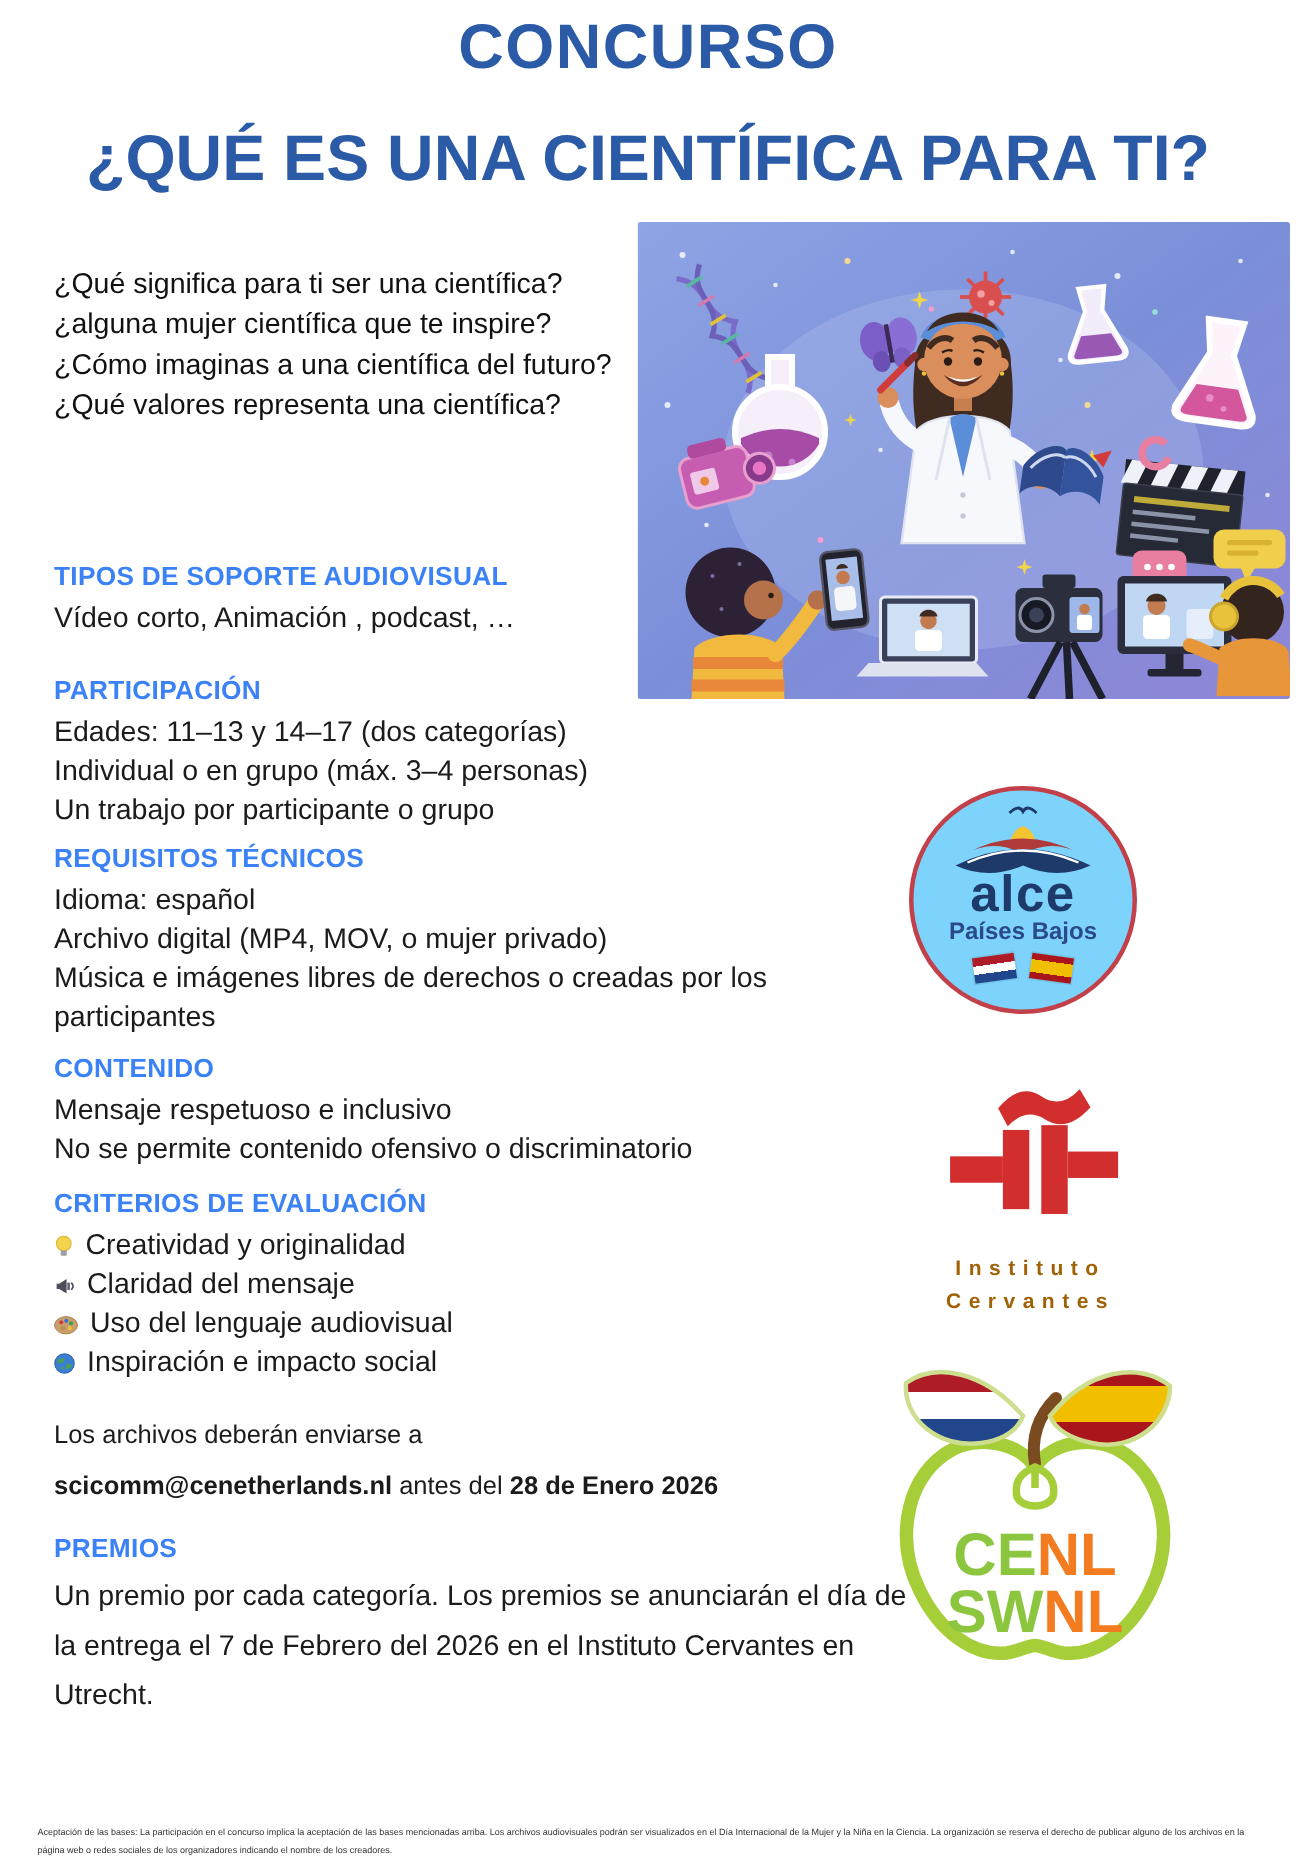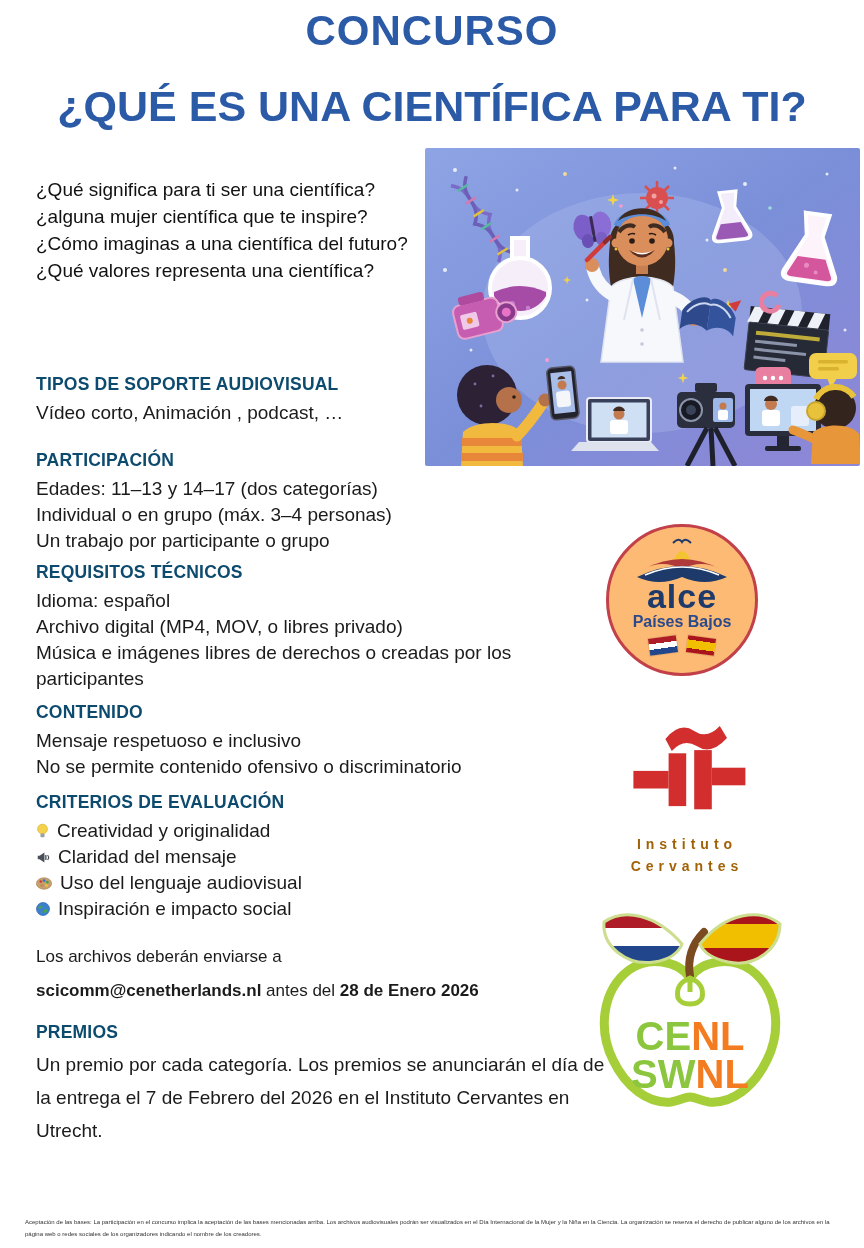--- a/index.html
+++ b/index.html
@@ -7,42 +7,42 @@
     position:relative;width:864px;height:1248px;margin:0 auto;background:#ffffff;
     font-family:"Liberation Sans",sans-serif;color:#1b1b1b;overflow:hidden;
   }
   
   .title-wrap{position:absolute;top:8px;left:0;width:864px;text-align:center;}
   .title-line1{font-size:42px;font-weight:bold;color:#2B5AA7;letter-spacing:1px;line-height:1.1;}
   .title-line2{font-size:43px;font-weight:bold;color:#2B5AA7;letter-spacing:0px;line-height:1.15;margin-top:28px;}
   
   .abs{position:absolute;}
   .questions{left:36px;top:176px;width:400px;font-size:19px;font-weight:normal;line-height:27px;color:#111;}
-  .sec-title{font-size:17.5px;font-weight:bold;color:#0c4a6e;letter-spacing:.2px;margin:0 0 5px 0;}
+  .sec-title{font-size:17.5px;font-weight:bold;color:#3b82f6;letter-spacing:.2px;margin:0 0 5px 0;}
   .sec-body{font-size:19px;line-height:26px;color:#1b1b1b;}
   .sec{left:36px;width:580px;}
   .sec-soporte{top:374px;}
   .sec-participacion{top:450px;}
   .sec-requisitos{top:562px;}
   .sec-requisitos .wrapline{max-width:540px;}
   .sec-contenido{top:702px;}
   .sec-criterios{top:792px;}
   .crit-item{display:flex;align-items:center;gap:8px;height:26px;}
   .crit-item svg{flex:0 0 auto;}
   .submission{left:36px;top:940px;width:580px;font-size:17px;line-height:34px;}
   .submission b{font-weight:bold;}
   .sec-premios{top:1022px;}
   .sec-premios .sec-body{max-width:578px;line-height:33px;}
   
   .legal{left:25px;top:1216px;width:815px;font-size:6px;line-height:12px;color:#333;}
   
   .illus{left:425px;top:148px;width:435px;height:318px;border-radius:2px;overflow:hidden;}
   
   .alce{left:606px;top:524px;width:152px;height:152px;border-radius:50%;
-        border:3px solid #C2404A;background:#fdba74;box-sizing:border-box;text-align:center;}
+        border:3px solid #C2404A;background:#7dd3fc;box-sizing:border-box;text-align:center;}
   .alce-bird{margin-top:6px;height:14px;}
   .alce-book{height:44px;margin-top:-4px;}
   .alce-name{font-size:34px;font-weight:bold;color:#1D3A6B;line-height:30px;margin-top:-6px;letter-spacing:1px;}
   .alce-sub{font-size:16px;font-weight:bold;color:#2B4A8B;margin-top:2px;text-align:center;}
   .alce-flags{display:flex;justify-content:center;gap:10px;margin-top:6px;}
   .flag{width:28px;height:17px;box-shadow:0 0 0 1px rgba(0,0,0,.08);}
   .flag-nl{transform:rotate(-8deg);background:linear-gradient(to bottom,#AE1C28 33%,#fff 33%,#fff 66%,#21468B 66%);}
   .flag-es{transform:rotate(8deg);background:linear-gradient(to bottom,#AA151B 25%,#F1BF00 25%,#F1BF00 75%,#AA151B 75%);}
   
   .cervantes{left:612px;top:716px;width:150px;text-align:center;}
@@ -75,21 +75,21 @@
   <div class="abs sec sec-participacion">
     <div class="sec-title">PARTICIPACIÓN</div>
     <div class="sec-body">Edades: 11–13 y 14–17 (dos categorías)</div>
     <div class="sec-body">Individual o en grupo (máx. 3–4 personas)</div>
     <div class="sec-body">Un trabajo por participante o grupo</div>
   </div>
 
   <div class="abs sec sec-requisitos">
     <div class="sec-title">REQUISITOS TÉCNICOS</div>
     <div class="sec-body">Idioma: español</div>
-    <div class="sec-body">Archivo digital (MP4, MOV, o libres privado)</div>
+    <div class="sec-body">Archivo digital (MP4, MOV, o mujer privado)</div>
     <div class="sec-body wrapline">Música e imágenes libres de derechos o creadas por los participantes</div>
   </div>
 
   <div class="abs sec sec-contenido">
     <div class="sec-title">CONTENIDO</div>
     <div class="sec-body">Mensaje respetuoso e inclusivo</div>
     <div class="sec-body">No se permite contenido ofensivo o discriminatorio</div>
   </div>
 
   <div class="abs sec sec-criterios">

